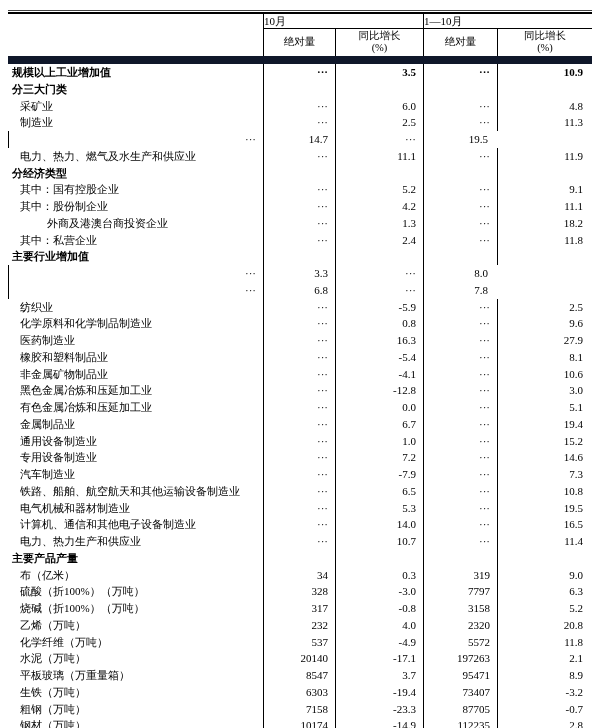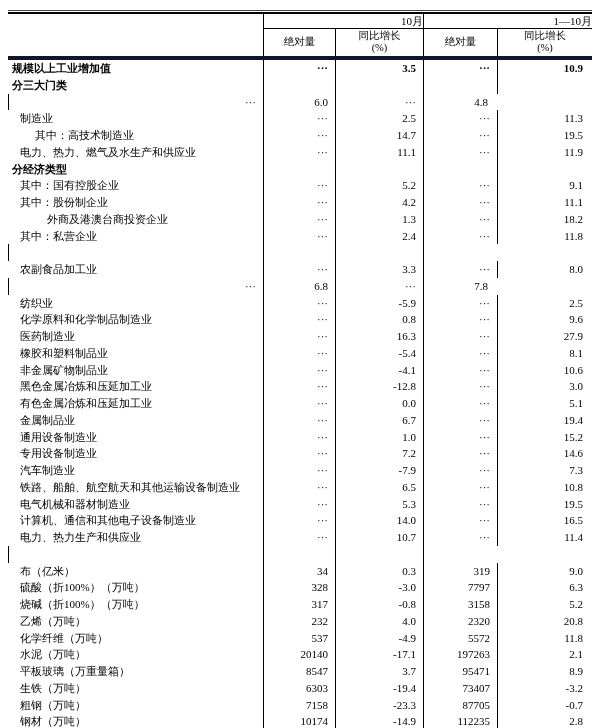--- a/index.html
+++ b/index.html
@@ -10,25 +10,25 @@
     -webkit-font-smoothing:antialiased;
   }
   .page{width:600px;height:728px;position:relative;}
   .tbl{position:absolute;left:8px;top:10px;width:584px;}
 
   
   .toprule{height:1px;border-top:1px solid #444;border-bottom:2px solid #000;}
 
   
   .hrow1{display:grid;grid-template-columns:255px 160px 169px;height:14px;}
-  .hrow1 .hcell{box-sizing:border-box;font-size:11px;line-height:14px;text-align:right;white-space:nowrap;}
+  .hrow1 .hcell{box-sizing:border-box;font-size:11px;line-height:14px;text-align:left;white-space:nowrap;}
   .hrow1 .period{border-left:1px solid #000;border-bottom:1px solid #000;}
 
   
-  .hrow2{display:grid;grid-template-columns:255px 72px 88px 74px 95px;height:28px;border-bottom:4px solid #0f172a;}
+  .hrow2{display:grid;grid-template-columns:255px 72px 88px 74px 95px;height:28px;border-bottom:8px solid #0f172a;}
   .hrow2 .hcell{
     box-sizing:border-box;display:flex;flex-direction:column;justify-content:center;
     align-items:center;font-size:10.5px;line-height:12px;white-space:nowrap;
   }
   .hrow2 .hcell.b{border-left:1px solid #000;}
 
   
   .rows{width:584px;}
   .row{display:grid;grid-template-columns:255px 72px 88px 74px 95px;height:16.75px;}
   .row.bold{font-weight:bold;}
@@ -81,34 +81,34 @@
           <div class="cell num last">10.9</div>
         </div>
         <div class="row bold">
           <div class="cell label ind0">分三大门类</div>
           <div class="cell num"></div>
           <div class="cell num"></div>
           <div class="cell num"></div>
           <div class="cell num last"></div>
         </div>
         <div class="row">
+          <div class="cell label ind1">采矿业</div>
           <div class="cell num">···</div>
           <div class="cell num">6.0</div>
           <div class="cell num">···</div>
           <div class="cell num last">4.8</div>
         </div>
         <div class="row">
           <div class="cell label ind1">制造业</div>
           <div class="cell num">···</div>
           <div class="cell num">2.5</div>
           <div class="cell num">···</div>
           <div class="cell num last">11.3</div>
         </div>
         <div class="row">
-          <div class="cell label ind2">其中：高技术制造业</div>
           <div class="cell num">···</div>
           <div class="cell num">14.7</div>
           <div class="cell num">···</div>
           <div class="cell num last">19.5</div>
         </div>
         <div class="row">
           <div class="cell label ind1">电力、热力、燃气及水生产和供应业</div>
           <div class="cell num">···</div>
           <div class="cell num">11.1</div>
           <div class="cell num">···</div>
@@ -143,27 +143,27 @@
           <div class="cell num last">18.2</div>
         </div>
         <div class="row">
           <div class="cell label ind1">其中：私营企业</div>
           <div class="cell num">···</div>
           <div class="cell num">2.4</div>
           <div class="cell num">···</div>
           <div class="cell num last">11.8</div>
         </div>
         <div class="row bold">
+          <div class="cell label ind0">主要行业增加值</div>
           <div class="cell num"></div>
           <div class="cell num"></div>
           <div class="cell num"></div>
           <div class="cell num last"></div>
         </div>
         <div class="row">
-          <div class="cell label ind1">农副食品加工业</div>
           <div class="cell num">···</div>
           <div class="cell num">3.3</div>
           <div class="cell num">···</div>
           <div class="cell num last">8.0</div>
         </div>
         <div class="row">
           <div class="cell num">···</div>
           <div class="cell num">6.8</div>
           <div class="cell num">···</div>
           <div class="cell num last">7.8</div>
@@ -267,20 +267,21 @@
           <div class="cell num last">16.5</div>
         </div>
         <div class="row">
           <div class="cell label ind1">电力、热力生产和供应业</div>
           <div class="cell num">···</div>
           <div class="cell num">10.7</div>
           <div class="cell num">···</div>
           <div class="cell num last">11.4</div>
         </div>
         <div class="row bold">
+          <div class="cell label ind0">主要产品产量</div>
           <div class="cell num"></div>
           <div class="cell num"></div>
           <div class="cell num"></div>
           <div class="cell num last"></div>
         </div>
         <div class="row">
           <div class="cell label ind1">布（亿米）</div>
           <div class="cell num">34</div>
           <div class="cell num">0.3</div>
           <div class="cell num">319</div>

